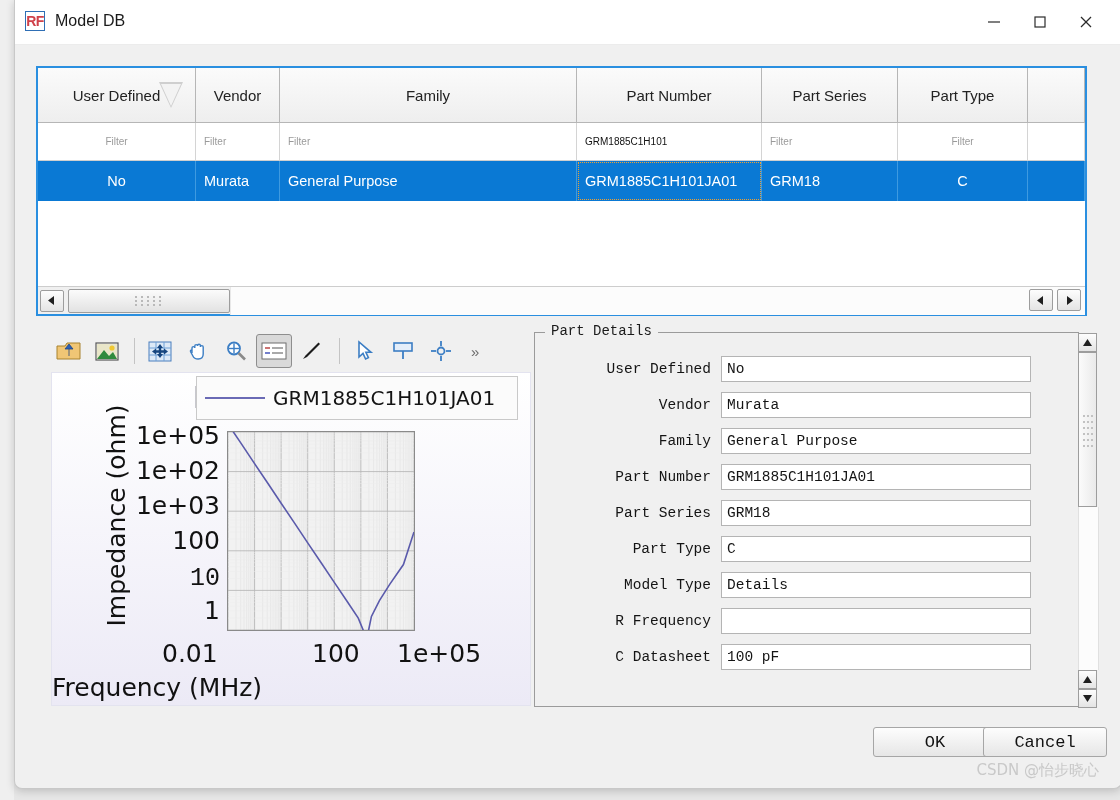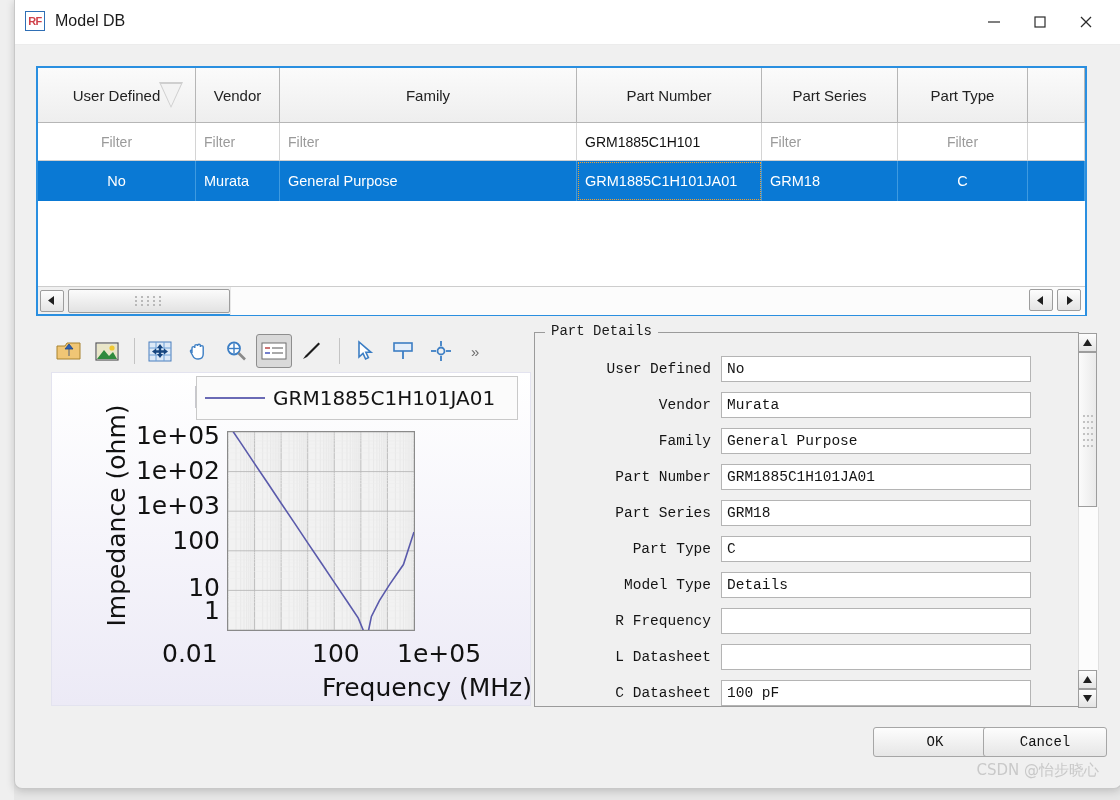--- a/index.html
+++ b/index.html
@@ -34,21 +34,21 @@
     position: absolute; left:0; top:0; width:1106px; height:44px;
     background: #ffffff;
     border-bottom: 1px solid #ececec;
   }
   .title-icon {
     position:absolute; left: 10px; top: 11px;
     width:20px; height:20px;
     border:1px solid #2f6fb5;
     background:#ffffff;
     box-sizing:border-box;
-    font-size: 11px; font-weight: bold; color:#d0414a;
+    font-size: 14px; font-weight: bold; color:#d0414a;
     line-height:18px; text-align:center;
     letter-spacing:-0.5px;
     font-family:"Liberation Sans", sans-serif;
   }
   .title-text {
     position:absolute; left:40px; top:11px;
     font-size: 16px; color:#1a1a1a;
     line-height:20px;
   }
   .winbtn {
@@ -92,21 +92,21 @@
     border-left:10px solid transparent;
     border-right:10px solid transparent;
     border-top:22px solid #f3f3f3;
   }
   .frow { display:flex; height:38px; }
   .fcell {
     border-right:1px solid #d4d4d4;
     border-bottom:1px solid #cfcfcf;
     background:#ffffff;
     display:flex; align-items:center;
-    font-size:14px;
+    font-size:10px;
     box-sizing:border-box;
     padding: 0 8px;
   }
   .fcell.placeholder { color:#9a9a9a; }
   .fcell.ctr { justify-content:center; }
   .fcell.val { color:#111; }
   .drow { display:flex; height:40px; background:#0a79d4; }
   .dcell {
     border-right:1px solid #3e9ae0;
     display:flex; align-items:center;
@@ -204,21 +204,21 @@
     width: 188px; height: 200px;
     border:1px solid #8a8a8a;
     background:#f2f2f2;
     box-sizing:border-box;
     overflow:hidden;
   }
   .xticks { position:absolute; left:110px; top:266px; width:330px; height:30px; }
   .xtick { position:absolute; font-size:25px; color:#111; font-family:"DejaVu Sans", sans-serif; }
   .chart-xlabel {
     position:absolute; left:0; top:300px; width:480px;
-    text-align:right; font-size:25px; color:#111;
+    text-align:left; font-size:25px; color:#111;
     font-family:"DejaVu Sans", sans-serif;
   }
 
   
   .details {
     position:absolute; left:519px; top:332px;
     width:545px; height:375px;
     border:1px solid #9b9b9b;
     box-sizing:border-box;
     background:#f0f0f0;
@@ -271,21 +271,21 @@
     width:19px; background:#fcfcfc;
     border-left:1px solid #e0e0e0; border-right:1px solid #e0e0e0;
   }
 
   
   .btn {
     position:absolute; height:30px; width:124px;
     background: linear-gradient(#fdfdfd, #e6e6e6);
     border:1px solid #a6a6a6; border-radius:3px;
     display:flex;align-items:center;justify-content:center;
-    font-size:14px; color:#111;
+    font-size:17px; color:#111;
     font-family:"Liberation Mono", monospace;
     box-sizing:border-box;
   }
   .btn-ok { left: 858px; top: 727px; }
   .btn-cancel { left: 968px; top: 727px; }
 
   .watermark {
     position:absolute; right: 22px; bottom: 8px;
     font-size:15px; color:#c9c9c9;
     font-family:"DejaVu Sans", sans-serif;
@@ -475,21 +475,21 @@
       <div class="legend-box">
         <div class="legend-line"></div>
         <div class="legend-label">GRM1885C1H101JA01</div>
       </div>
 
       <div class="yticks" id="yticks">
           <div class="ytick" style="top: 0px;">1e+05</div>
           <div class="ytick" style="top: 35px;">1e+02</div>
           <div class="ytick" style="top: 70px;">1e+03</div>
           <div class="ytick" style="top: 105px;">100</div>
-          <div class="ytick" style="top: 152px;">10</div>
+          <div class="ytick" style="top: 143px; font-family: Liberation Mono, monospace;">10</div>
           <div class="ytick" style="top: 175px;">1</div>
         </div>
 
       <div class="plot">
         <svg id="plotsvg" width="186" height="198" viewBox="0 0 186 198">
             <line x1="0" x2="0" y1="0" y2="198" stroke="#b8b8b8" stroke-width="0.9"></line>
             <line x1="7.998797027642931" x2="7.998797027642931" y1="0" y2="198" stroke="#e2e2e2" stroke-width="0.6"></line>
             <line x1="12.677793339693887" x2="12.677793339693887" y1="0" y2="198" stroke="#e2e2e2" stroke-width="0.6"></line>
             <line x1="15.997594055285862" x2="15.997594055285862" y1="0" y2="198" stroke="#e2e2e2" stroke-width="0.6"></line>
             <line x1="18.57263154378564" x2="18.57263154378564" y1="0" y2="198" stroke="#e2e2e2" stroke-width="0.6"></line>
@@ -639,24 +639,20 @@
           </div>
           <div class="field-row">
             <div class="field-label">Model Type</div>
             <div class="field-input">Details</div>
           </div>
           <div class="field-row">
             <div class="field-label">R Frequency</div>
             <div class="field-input"></div>
           </div>
           <div class="field-row">
-            <div class="field-label">L Datasheet</div>
-            <div class="field-input"></div>
-          </div>
-          <div class="field-row">
             <div class="field-label">C Datasheet</div>
             <div class="field-input">100 pF</div>
           </div>
         </div>
 
       <div class="details-scroll">
         <div style="display:flex;flex-direction:column;height:375px;">
           <div class="vsbtn">
             <svg width="9" height="7" viewBox="0 0 9 7">
                 <polygon points="4.5,0 9,7 0,7" fill="#1f1f1f"></polygon>

